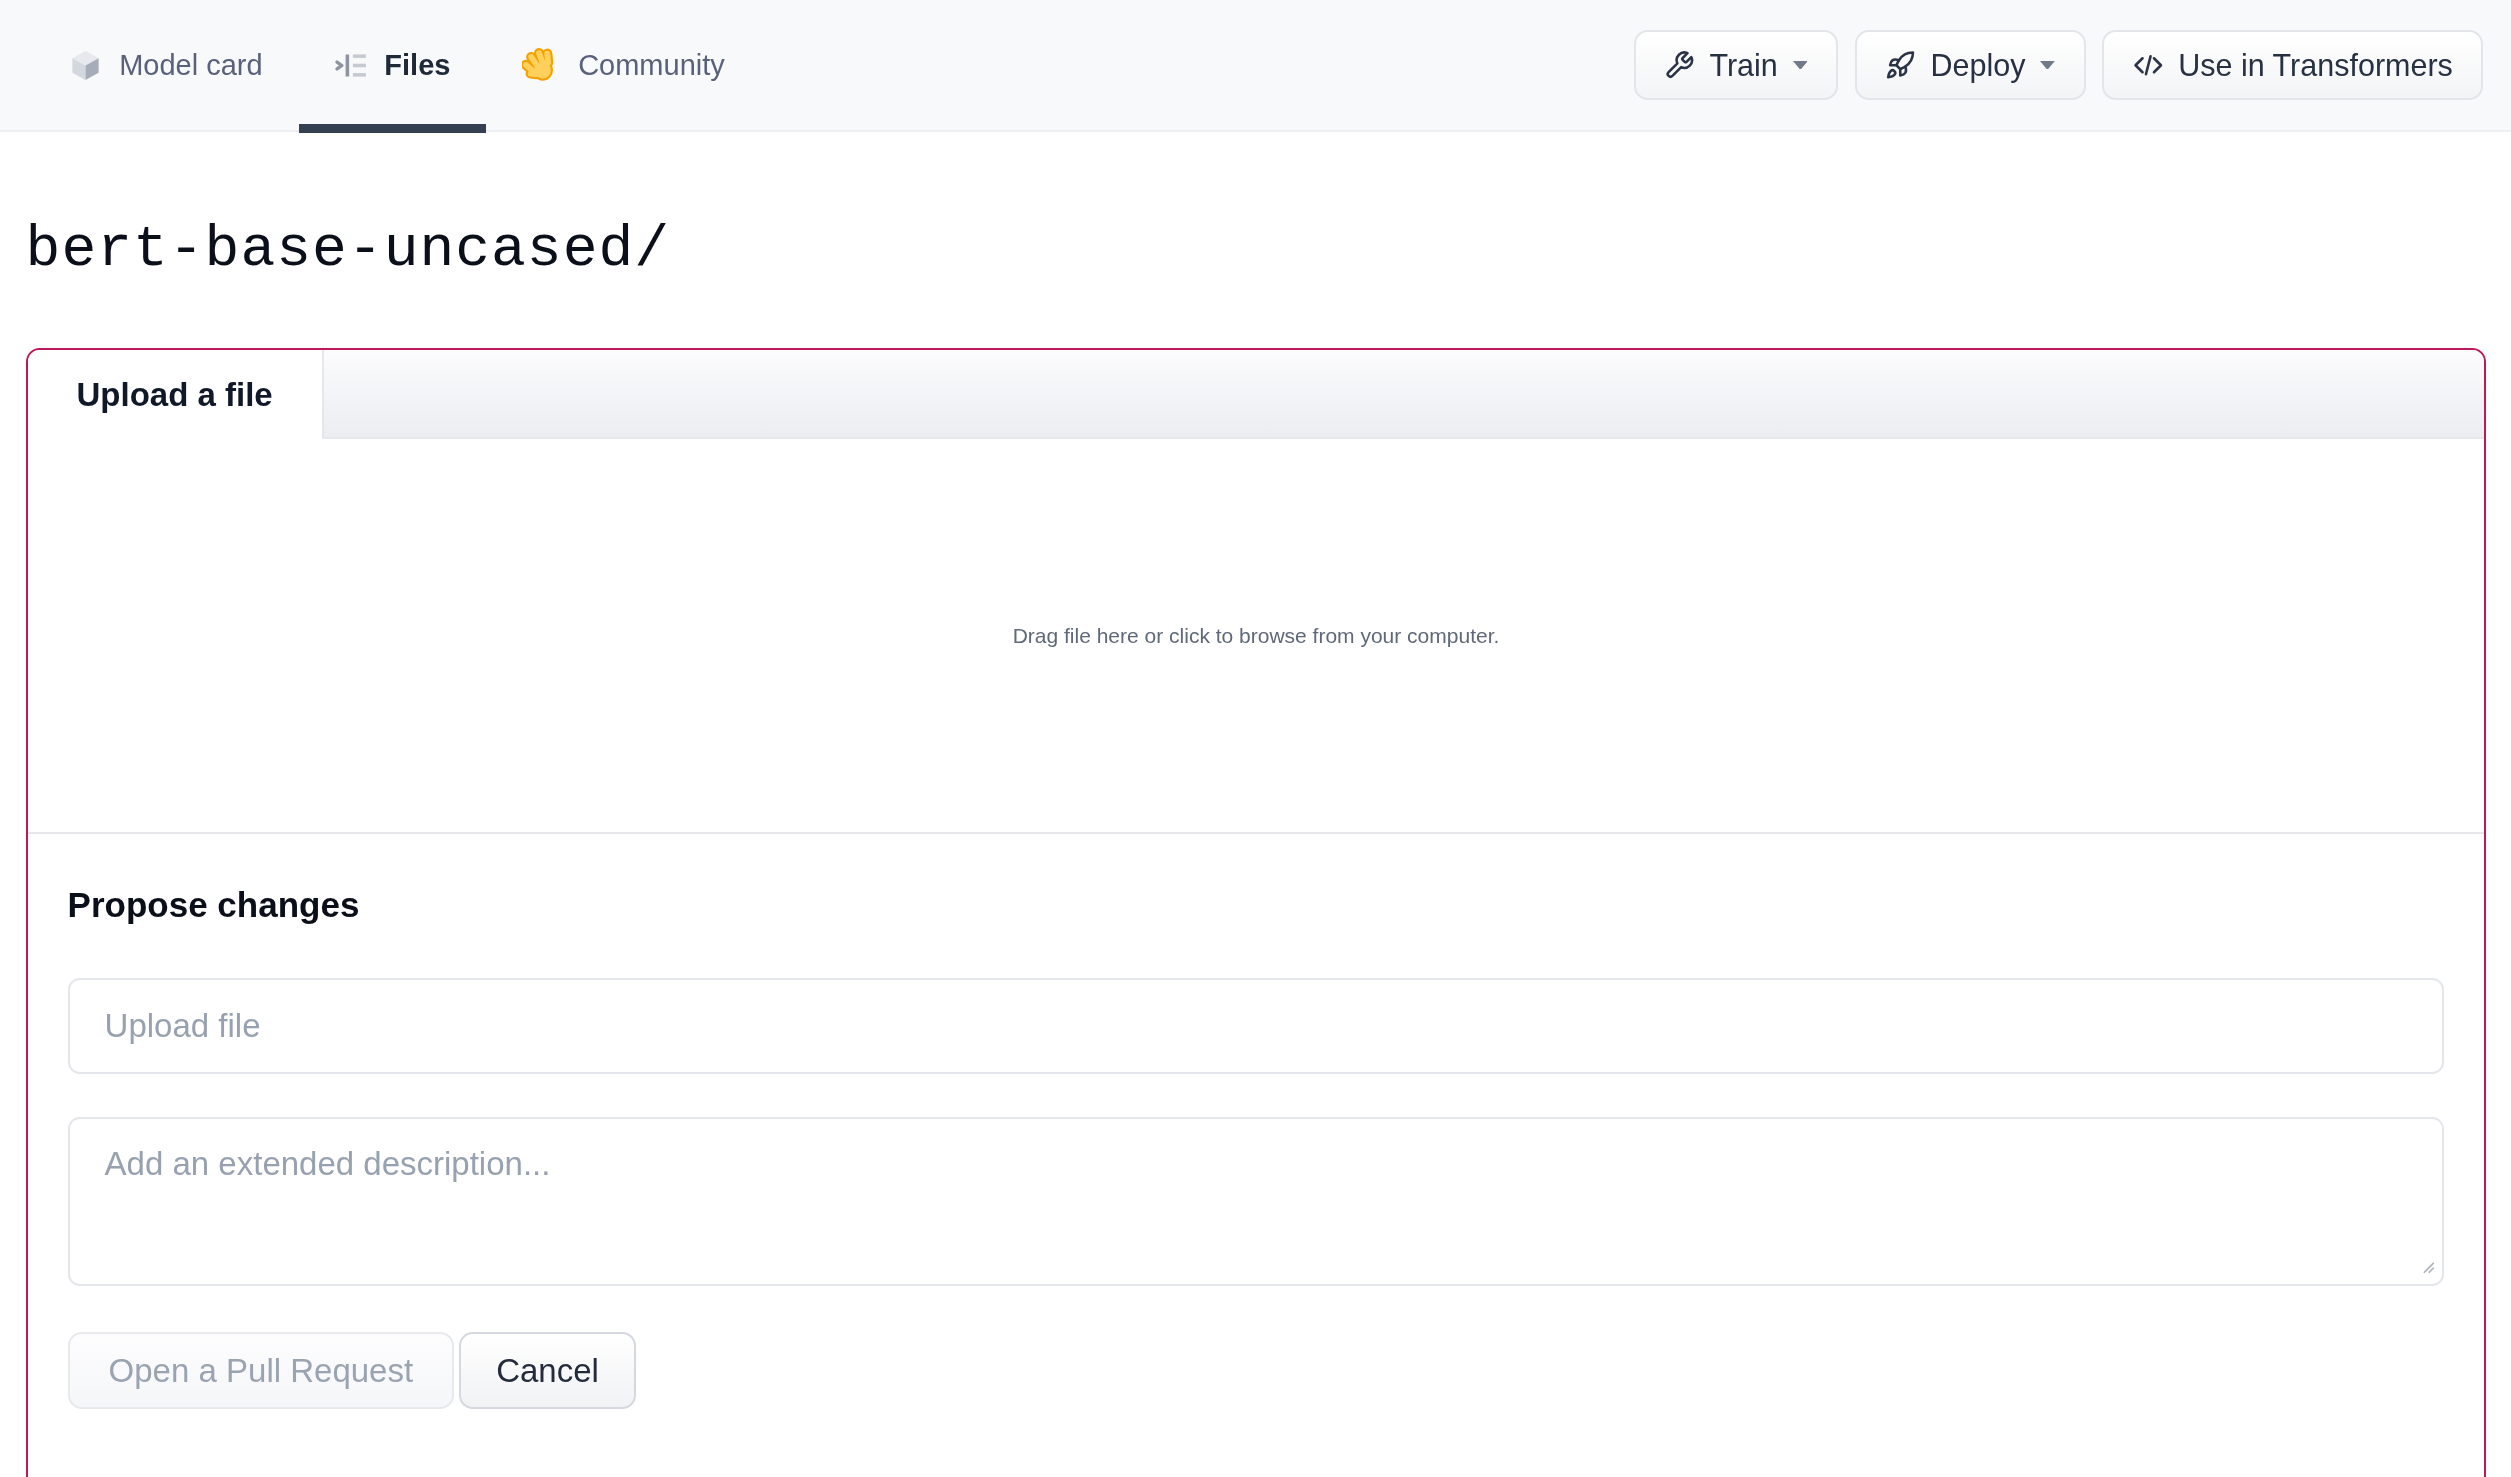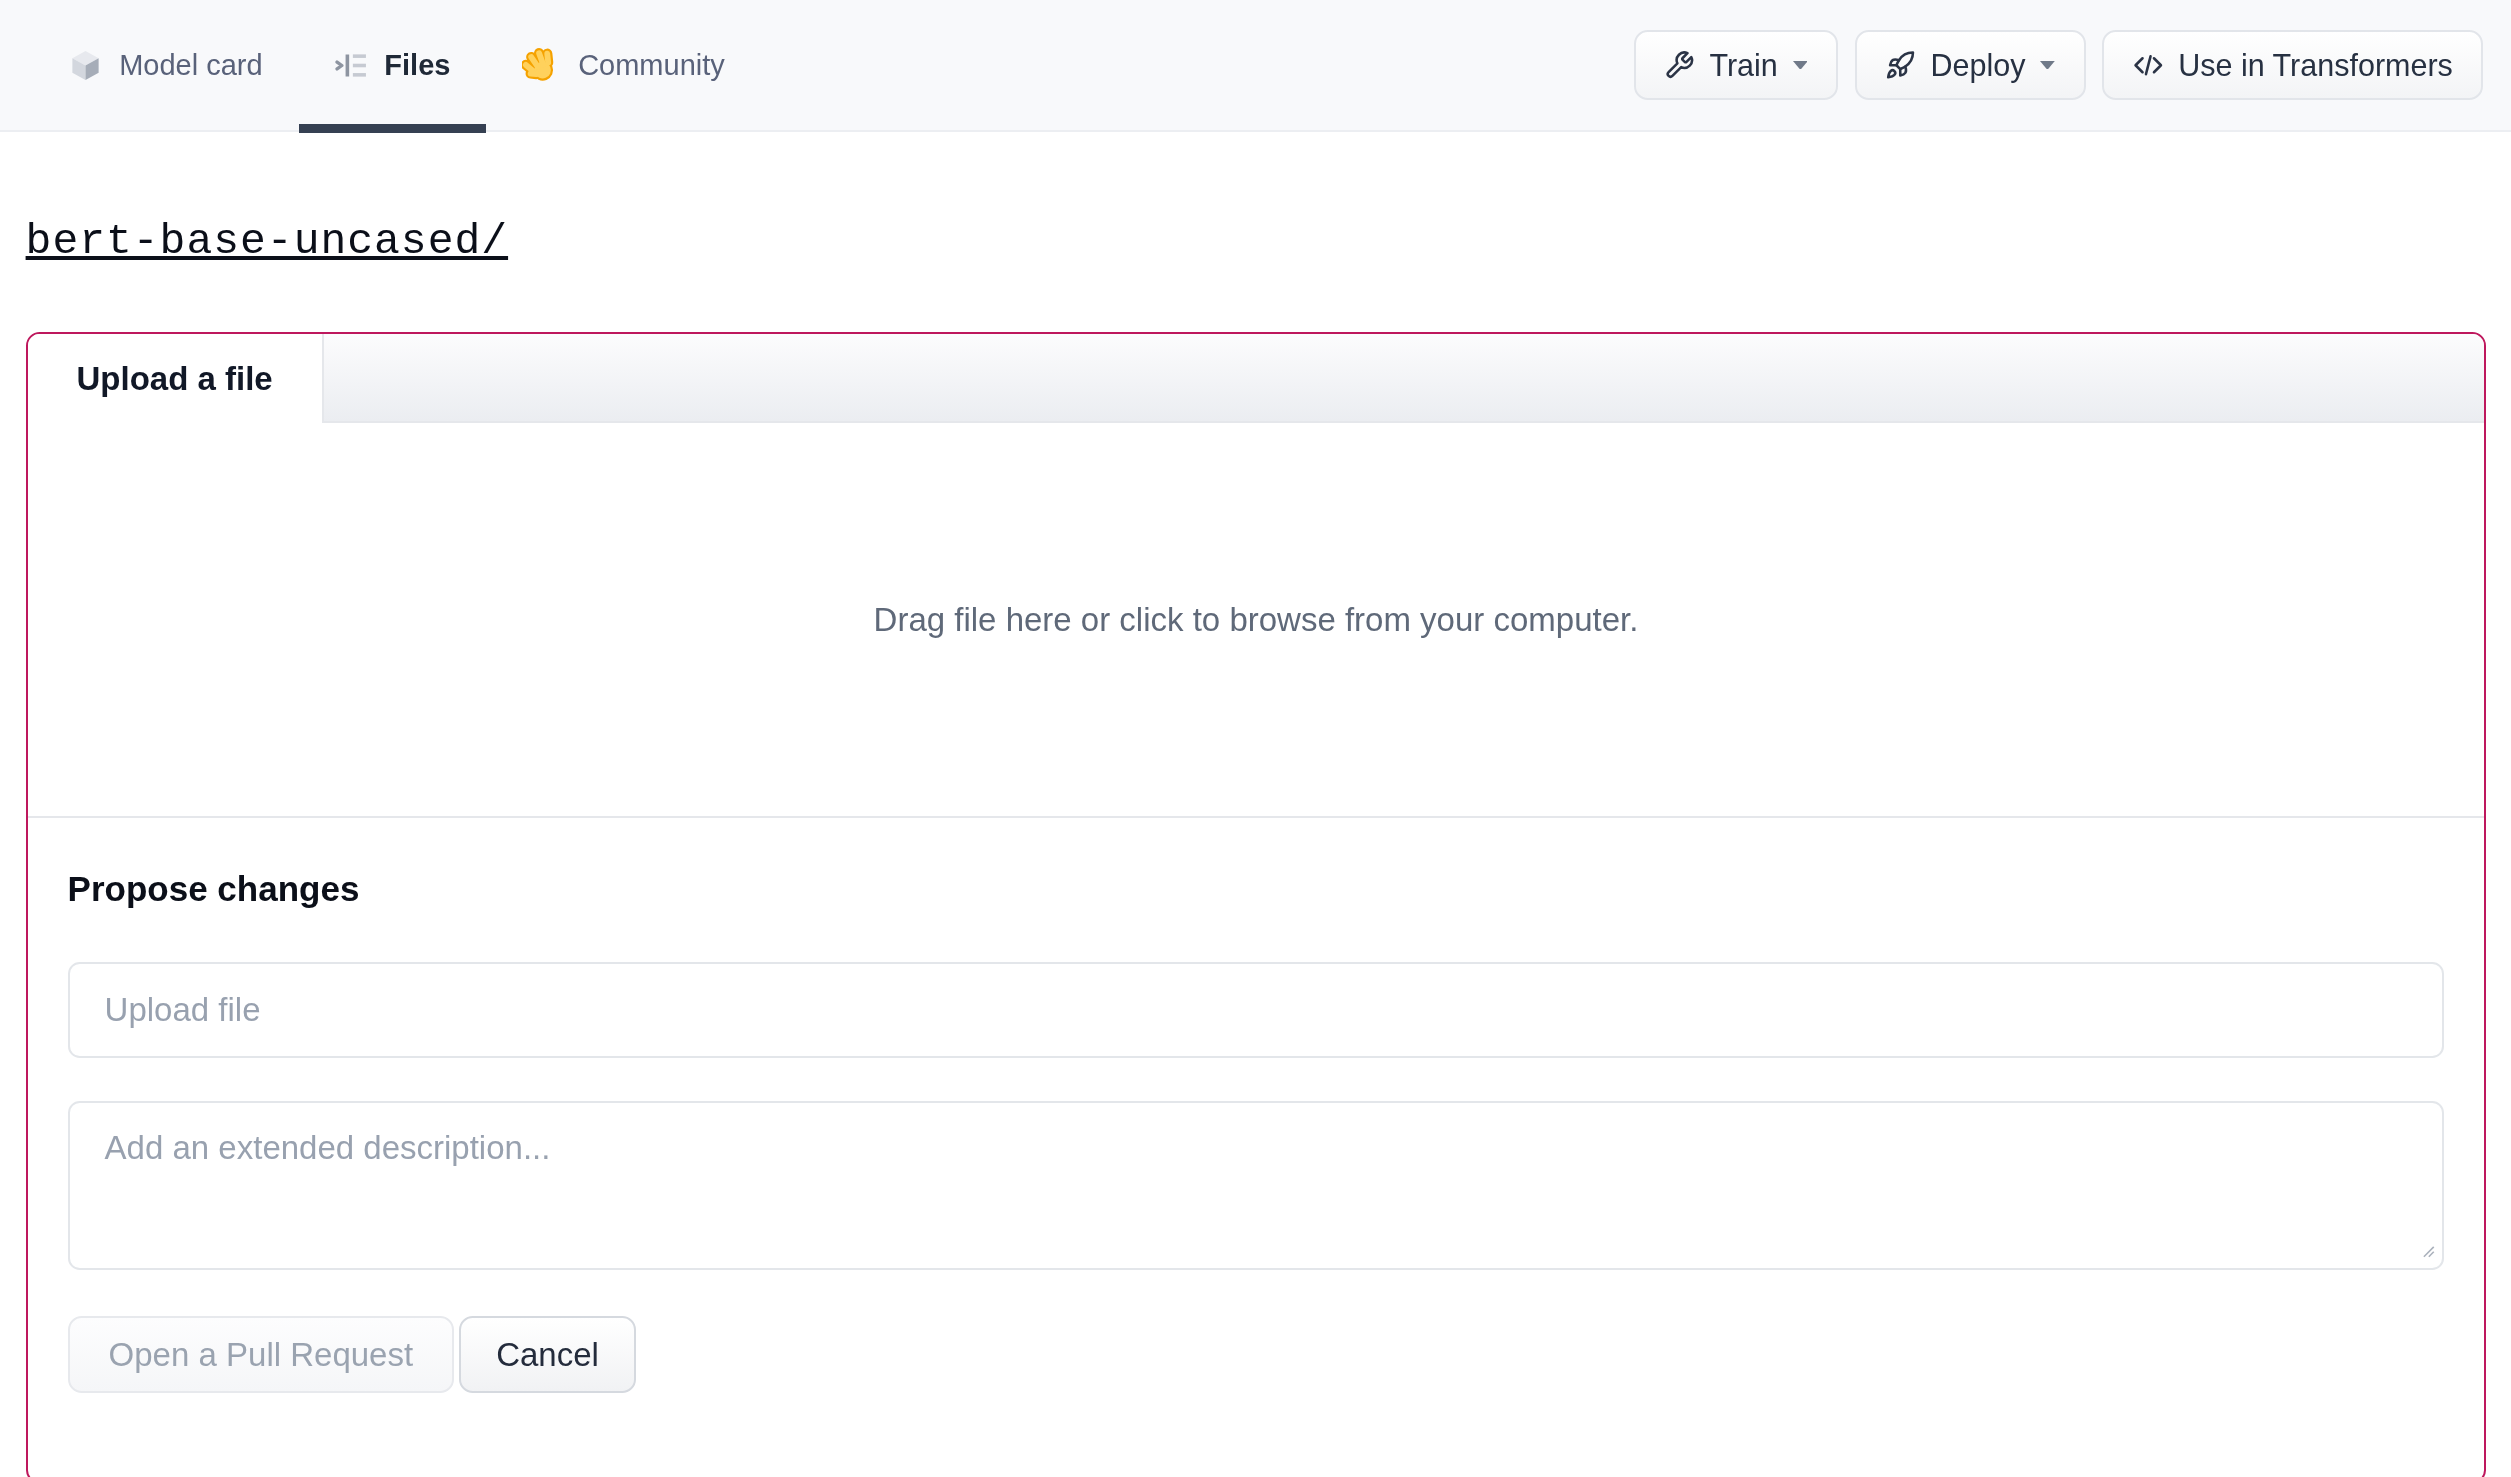--- a/index.html
+++ b/index.html
@@ -19,38 +19,38 @@
     height: 8.9px; background: #354052; }
   .actions { margin-left: auto; display: flex; gap: 16.7px; }
   .actbtn { display: flex; align-items: center; gap: 14.8px; height: 70px;
     padding: 0 28.6px; border: 2px solid #e2e5ea; border-radius: 13.8px;
     background: linear-gradient(to bottom, #ffffff, #f3f4f6);
     font-size: 30.5px; color: #273142; cursor: pointer; white-space: nowrap; }
   .actbtn svg.glyph { flex: 0 0 auto; }
 
   
   .breadcrumb { margin: 85px 25.6px 0; font-family: "Liberation Mono", monospace;
-    font-size: 43px; color: #0b0f19; letter-spacing: 1px; text-decoration: underline; }
+    font-size: 58px; color: #0b0f19; letter-spacing: 1px; }
 
   
   .card { margin: 66px 25.6px 0; height: 1152px; border: 2px solid #be185d;
     border-radius: 13.8px; background: #ffffff; display: flex;
     flex-direction: column; overflow: hidden; }
   .card-head { display: flex; height: 89px; flex: 0 0 auto; }
   .card-tab { width: 296px; background: #ffffff;
     border-right: 2px solid #e5e7eb; display: flex; align-items: center;
     justify-content: center; font-size: 33px; font-weight: 700;
     color: #111827; cursor: default; }
   .card-head-rest { flex: 1;
     background: linear-gradient(to bottom, #fcfcfd, #ebedf1);
     border-bottom: 2px solid #e5e7eb; }
   .dropzone { height: 393px; flex: 0 0 auto; display: flex;
     align-items: center; justify-content: center; cursor: pointer;
     background: #ffffff; }
-  .dropzone-text { font-size: 33px; color: #5f6979; }
+  .dropzone-text { font-size: 21px; color: #5f6979; }
 
   .propose { border-top: 2px solid #e5e7eb; flex: 1;
     padding: 51px 40px 45px; }
   .propose h3 { font-size: 35px; font-weight: 700; color: #0b0f19; }
   .field { display: block; width: 100%; border: 2px solid #e3e6ea;
     border-radius: 11.8px; background: #ffffff; font-size: 33px;
     font-family: "Liberation Sans", sans-serif; color: #1f2937;
     outline: none; margin-top: 8px; }
   .field::placeholder { color: #98a1af; opacity: 1; }
   input.field { height: 96px; margin-top: 53px; padding: 0 35px; }

